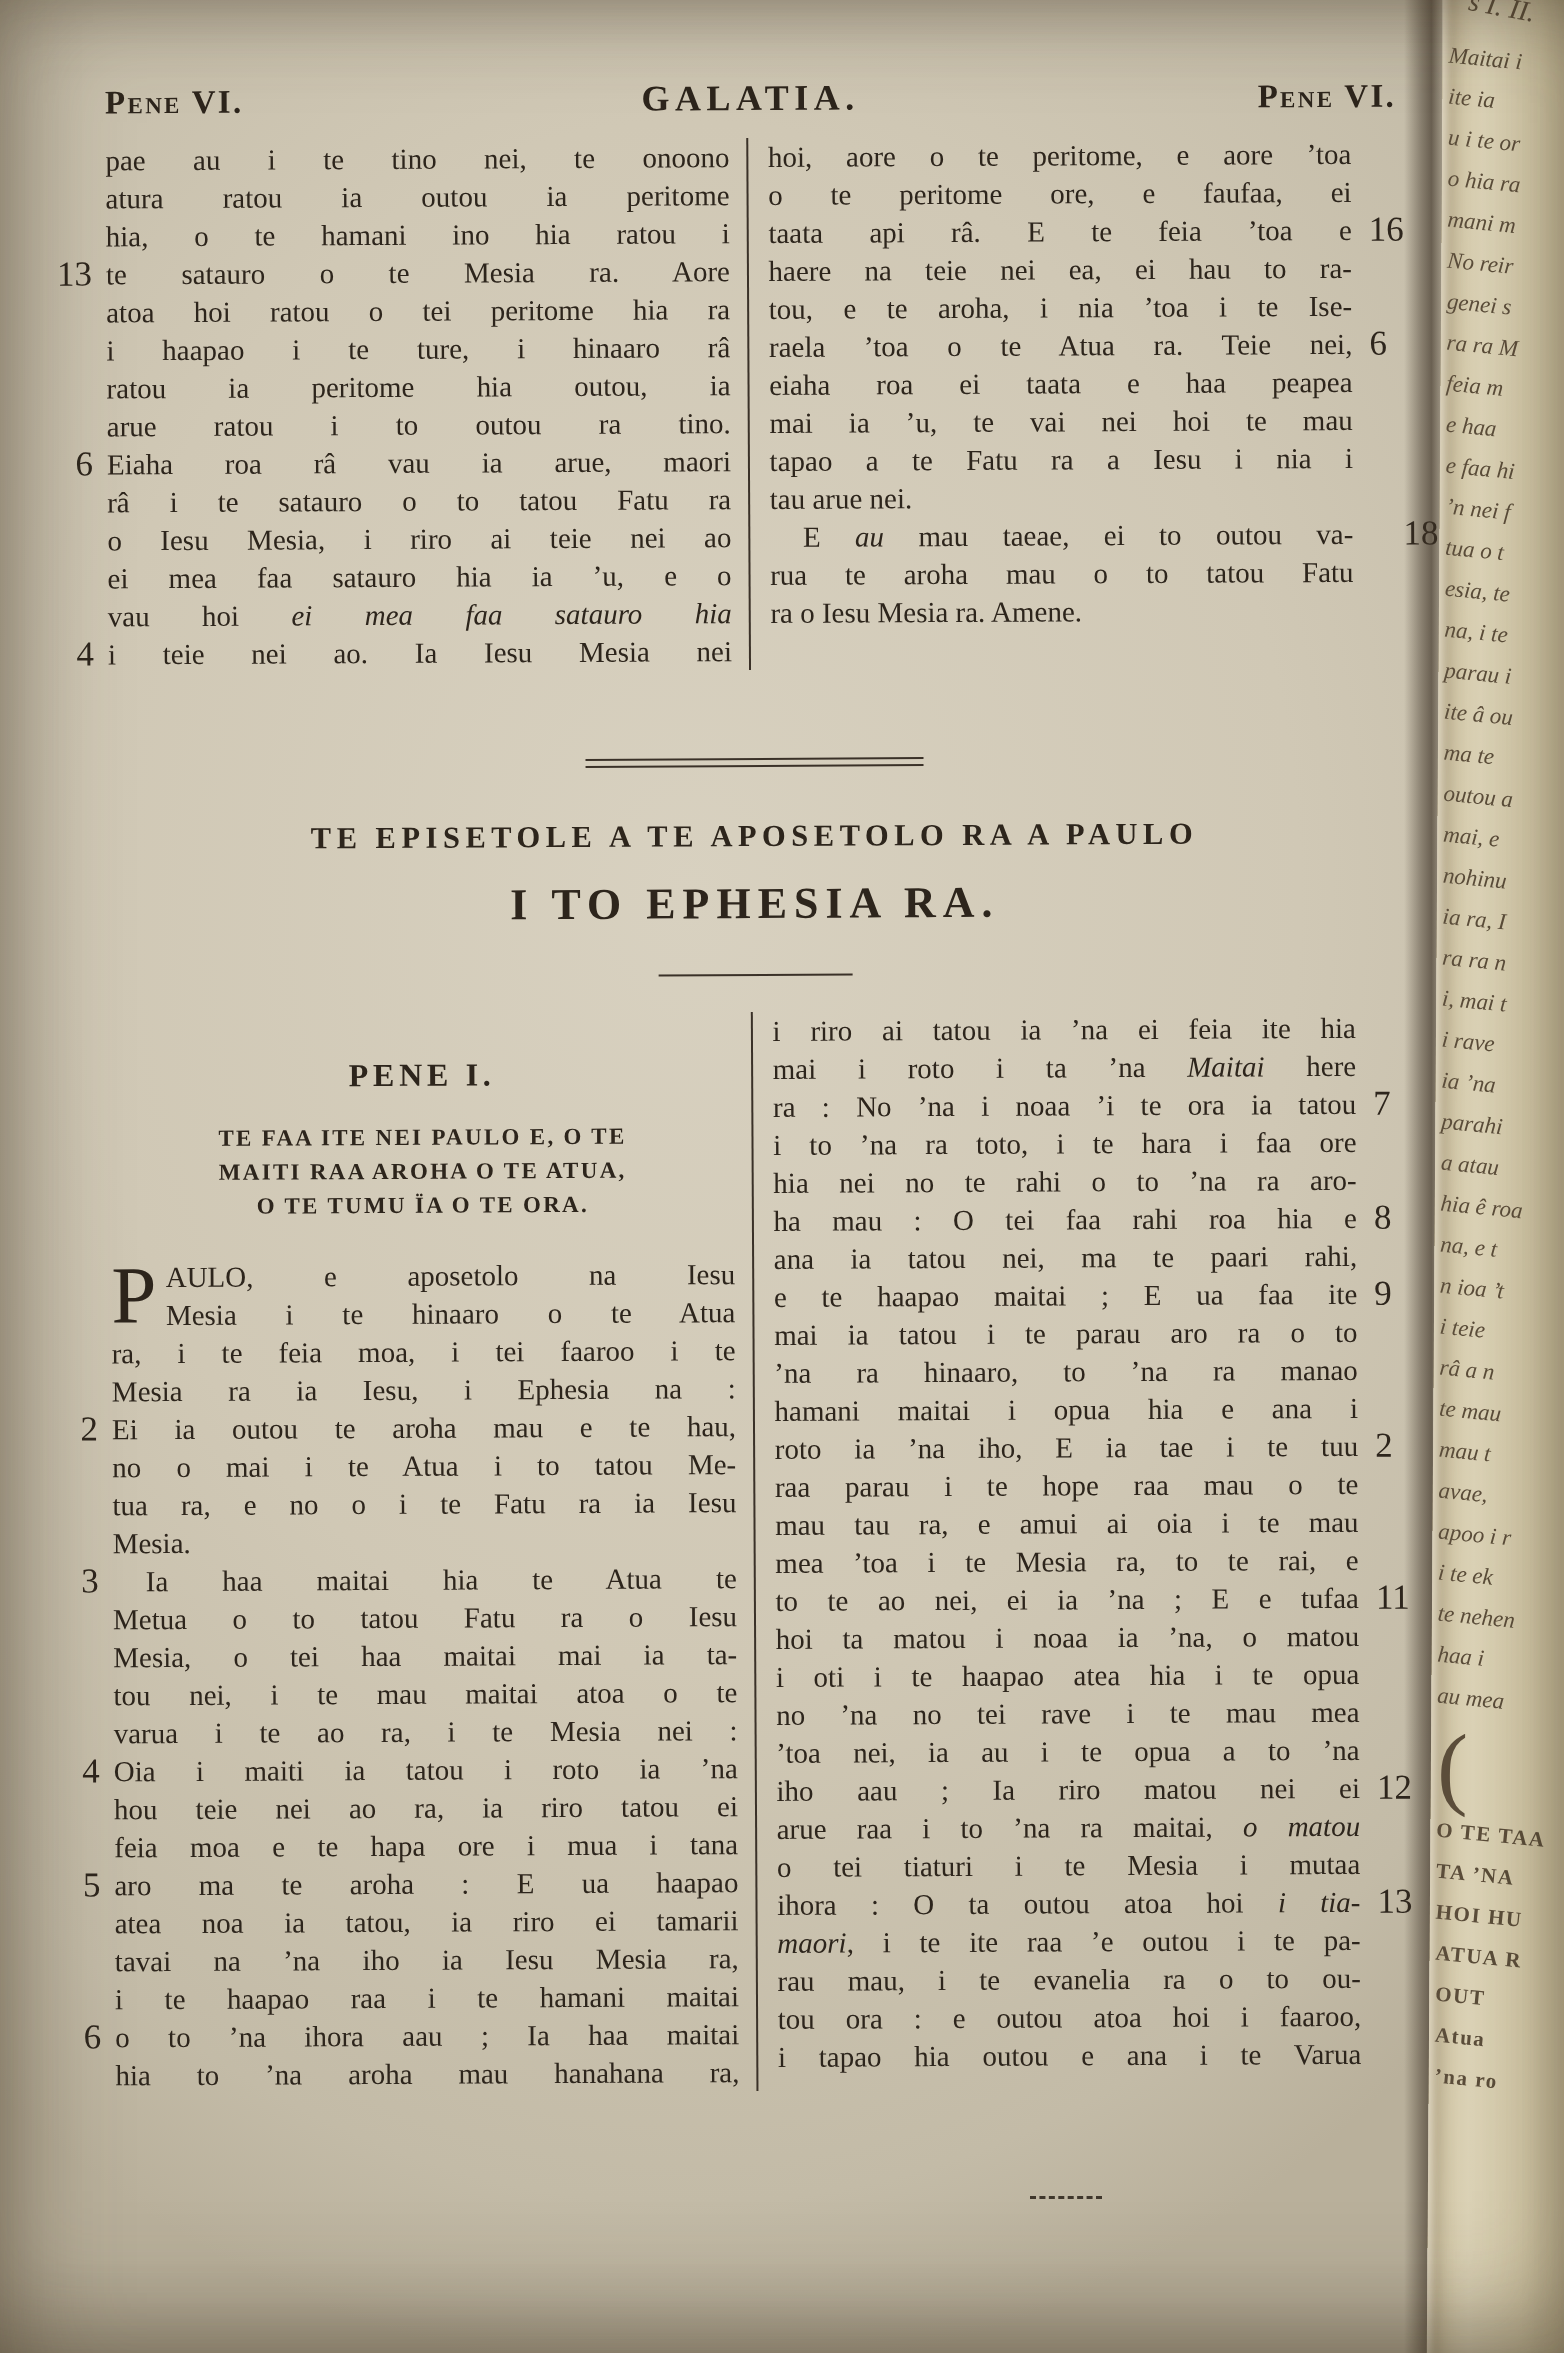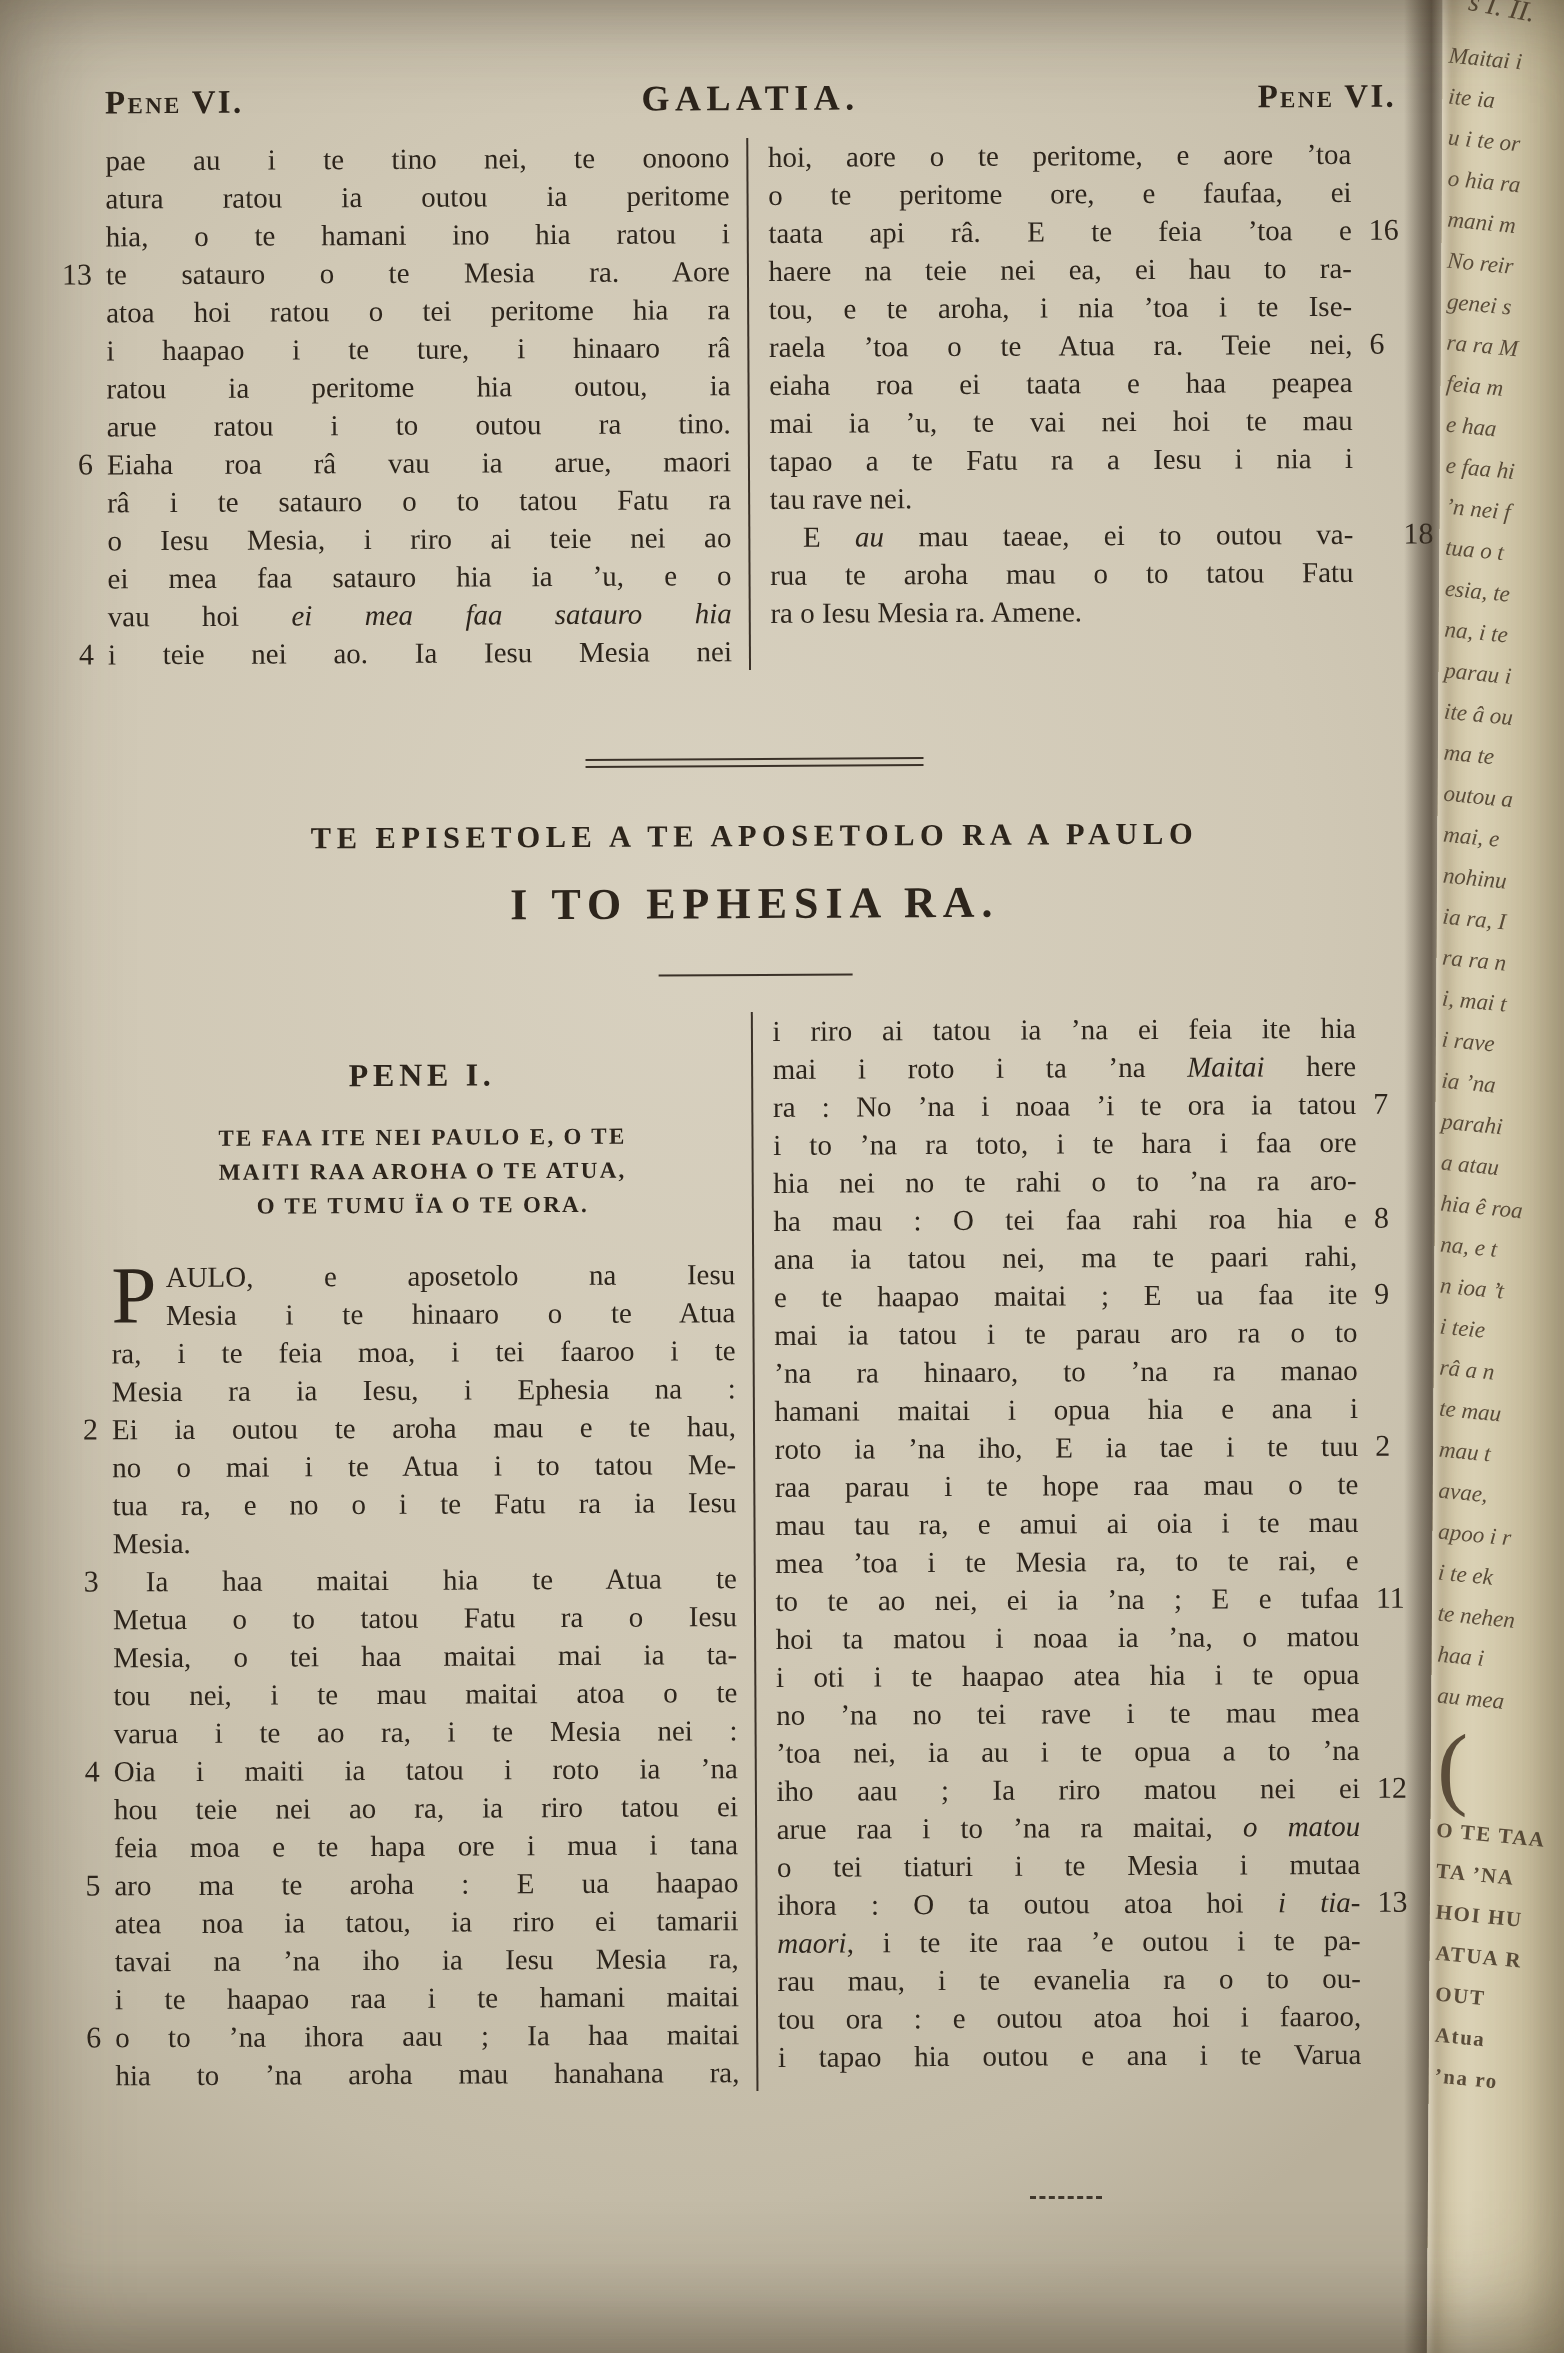--- a/index.html
+++ b/index.html
@@ -29,21 +29,21 @@
   .col-l { width:643px; padding-right:17px; border-right:2.3px solid #3a3128; }
   .col-r { width:603px; padding-left:19.6px; }
   .line {
     position:relative; font-size:29px; line-height:38px;
     text-align:justify; text-align-last:justify;
     white-space:normal;
   }
   .line.end { text-align-last:left; }
   .line.ind { text-indent:33px; }
   .lt i { font-style:italic; }
-  .vnum { position:absolute; top:0; font-size:30px; }
+  .vnum { position:absolute; top:0; font-size:35px; }
   .vnum.l { right:100%; margin-right:14px; }
   .vnum.r { left:100%; margin-left:17px; }
   
   .double-rule { width:338px; height:9.4px; margin:88px auto 0; border-top:2.3px solid #3a3128; border-bottom:2.3px solid #3a3128; }
   .ep-title1 { margin-top:52px; text-align:center; font-size:30.5px; letter-spacing:5.5px; font-weight:bold; }
   .ep-title2 { margin-top:23.5px; text-align:center; font-size:44px; letter-spacing:7px; font-weight:bold; }
   .short-rule { width:194px; margin:45px auto 0; border-top:2.3px solid #3a3128; }
   .cols.eph { margin-top:36px; }
   
   .chap-head { margin-top:43px; text-align:center; font-size:32px; letter-spacing:4.7px; font-weight:bold; }
@@ -105,21 +105,21 @@
     <div class="col-r">
         <div class="line"><span class="lt"><span>hoi, aore o te peritome, e aore ’toa</span></span></div>
         <div class="line"><span class="lt"><span>o te peritome ore, e faufaa, ei</span></span></div>
         <div class="line"><span class="vnum r">16</span><span class="lt"><span>taata api râ.  E te feia ’toa e</span></span></div>
         <div class="line"><span class="lt"><span>haere na teie nei ea, ei hau to ra-</span></span></div>
         <div class="line"><span class="lt"><span>tou, e te aroha, i nia ’toa i te Ise-</span></span></div>
         <div class="line"><span class="vnum r">6</span><span class="lt"><span>raela ’toa o te Atua ra.  Teie nei,</span></span></div>
         <div class="line"><span class="lt"><span>eiaha roa ei taata e haa peapea</span></span></div>
         <div class="line"><span class="lt"><span>mai ia ’u, te vai nei hoi te mau</span></span></div>
         <div class="line"><span class="lt"><span>tapao a te Fatu ra a Iesu i nia i</span></span></div>
-        <div class="line end"><span class="lt"><span>tau rave nei.</span></span></div>
+        <div class="line end"><span class="lt"><span>tau arue nei.</span></span></div>
         <div class="line ind"><span class="vnum r">18</span><span class="lt"><span>E </span><i>au</i><span> mau taeae, ei to outou va-</span></span></div>
         <div class="line"><span class="lt"><span>rua te aroha mau o to tatou Fatu</span></span></div>
         <div class="line end"><span class="lt"><span>ra o Iesu Mesia ra.  Amene.</span></span></div>
       </div>
   </div>
 
   <div class="double-rule"></div>
 
   <div class="ep-title1">TE EPISETOLE A TE APOSETOLO RA A PAULO</div>
   <div class="ep-title2">I TO EPHESIA RA.</div>

